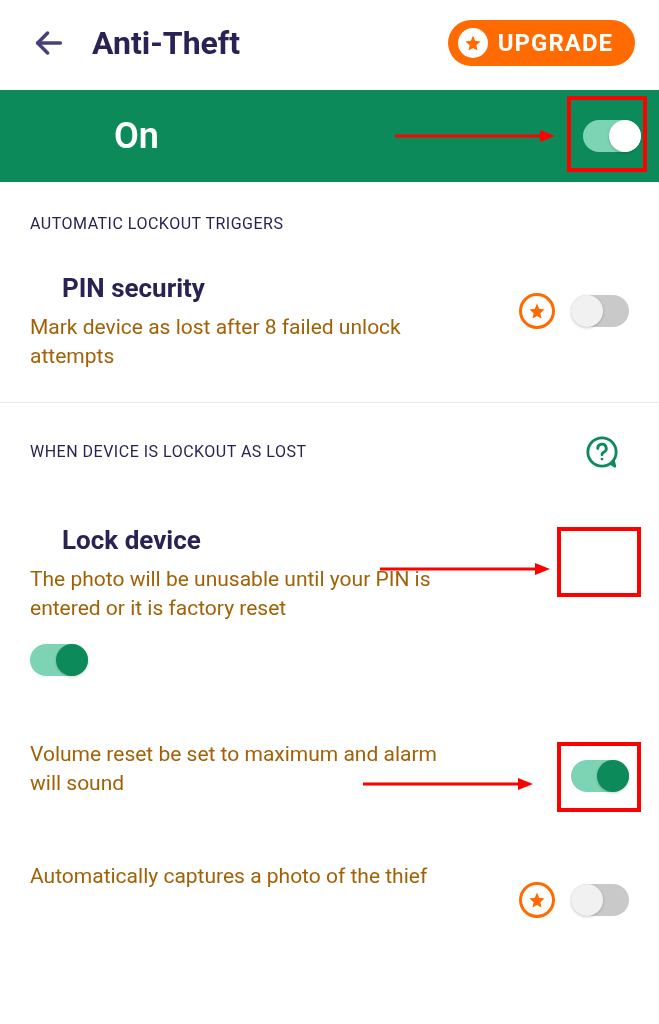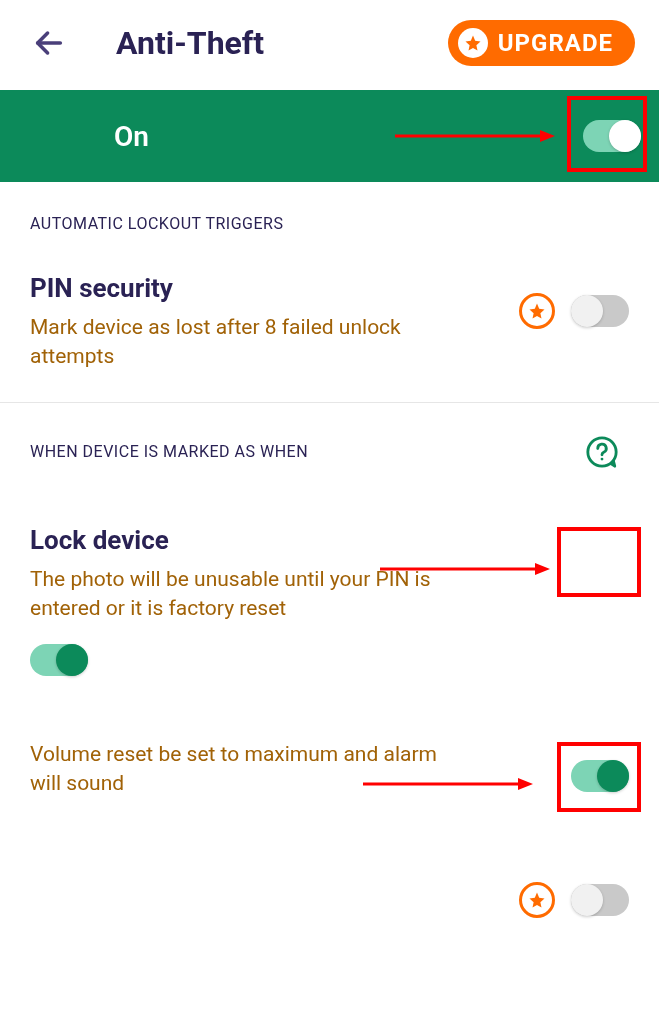--- a/index.html
+++ b/index.html
@@ -9,21 +9,21 @@
     width: 659px;
     height: 1024px;
     overflow: hidden;
     color: #2a2254;
     position: relative;
   }
   .header {
     display: flex;
     align-items: center;
     padding: 20px 24px 20px 30px;
-    gap: 28px;
+    gap: 4px;
   }
   .back-arrow {
     width: 38px;
     height: 38px;
     display: flex;
     align-items: center;
     justify-content: center;
     cursor: pointer;
   }
   .back-arrow svg { width: 34px; height: 34px; }
@@ -58,21 +58,21 @@
     background: #0c8a5a;
     display: flex;
     align-items: center;
     padding: 0 24px;
     height: 92px;
     position: relative;
     margin-top: 4px;
   }
   .master-row .on-label {
     color: #fff;
-    font-size: 28px;
+    font-size: 36px;
     font-weight: 600;
     margin-left: 90px;
   }
   .master-row .arrow-annot {
     position: absolute;
     left: 395px;
     top: 46px;
     transform: translateY(-50%);
     pointer-events: none;
   }
@@ -116,20 +116,21 @@
   }
   .setting-row .text-col {
     flex: 1;
     padding-right: 10px;
   }
   .setting-row .setting-title {
     font-size: 26px;
     font-weight: 700;
     color: #2a2254;
     margin-bottom: 10px;
+    margin-left: 32px;
   }
   .setting-row .setting-desc {
     font-size: 21px;
     color: #a16207;
     line-height: 1.4;
     max-width: 430px;
   }
   .setting-row .controls {
     display: flex;
     align-items: center;
@@ -234,21 +235,21 @@
     </div>
     <div class="toggle off">
       <div class="knob"></div>
     </div>
   </div>
 </div>
 
 <div class="divider"></div>
 
 <div class="section-header with-help">
-  <span>WHEN DEVICE IS MARKED AS WHEN</span>
+  <span>WHEN DEVICE IS LOCKOUT AS LOST</span>
   <div class="help-icon">
     <svg viewBox="0 0 24 24" fill="none" stroke="#0c8a5a" stroke-width="2">
       <circle cx="12" cy="12" r="10"></circle>
       <path d="M9 9.5a3 3 0 1 1 4.2 2.7c-.8.4-1.2 1-1.2 1.8" stroke-linecap="round"></path>
       <circle cx="12" cy="17" r="1" fill="#0c8a5a" stroke="none"></circle>
       <path d="M18 20l3 2-1-4" stroke-linejoin="round"></path>
     </svg>
   </div>
 </div>
 
@@ -280,20 +281,21 @@
   </div>
   <svg class="row-arrow" style="left:363px; top:76px;" width="170" height="16">
     <line x1="0" y1="8" x2="155" y2="8" stroke="#ff0000" stroke-width="3"></line>
     <polygon points="155,2 170,8 155,14" fill="#ff0000"></polygon>
   </svg>
   <div class="row-annot-box" style="top:42px; right:18px; width:84px; height:70px;"></div>
 </div>
 
 <div class="setting-row" style="padding-top:40px;">
   <div class="text-col">
+    <div class="setting-desc">Automatically captures a photo of the thief</div>
   </div>
   <div class="controls">
     <div class="premium-badge">
       <svg viewBox="0 0 24 24">
           <path d="M12 2l2.9 6.9L22 10l-5.5 4.9L18 22l-6-3.5L6 22l1.5-7.1L2 10l7.1-1.1z"></path>
         </svg>
     </div>
     <div class="toggle off">
       <div class="knob"></div>
     </div>

